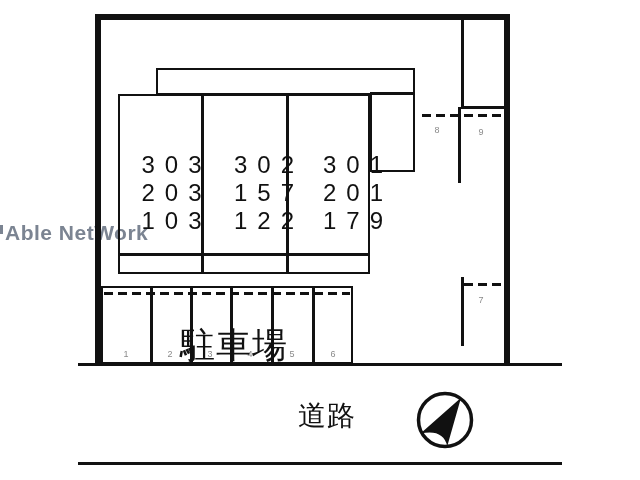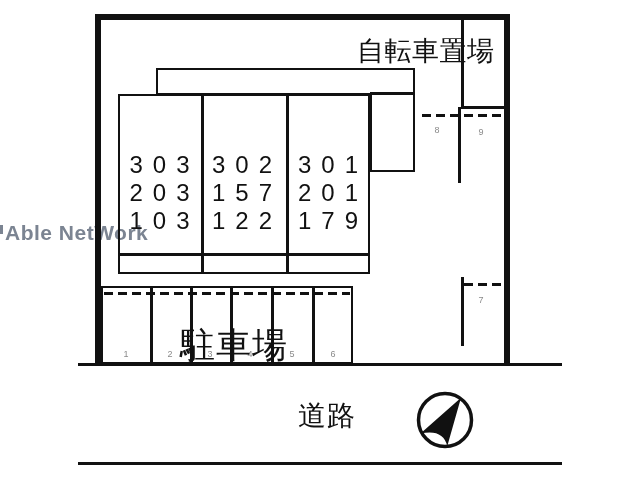--- a/index.html
+++ b/index.html
@@ -20,24 +20,24 @@
   .ground {left:78px;top:363px;width:484px;height:3px;}
   .road-b {left:78px;top:462px;width:484px;height:3px;}
   
   .back-rect{left:156px;top:68px;width:259px;height:27px;}
   .ext-rect {left:370px;top:92px;width:45px;height:80px;}
   .building {left:118px;top:94px;width:252px;height:180px;}
   .strip    {left:120px;top:253px;width:248px;height:2.5px;}
   .bdiv1{left:201px;top:94px;width:2.5px;height:180px;}
   .bdiv2{left:286px;top:94px;width:2.5px;height:180px;}
   .unit{position:absolute;z-index:3;font-size:24px;line-height:26px;letter-spacing:10px;
-        text-indent:10px;text-align:center;white-space:nowrap;}
+        text-indent:10px;text-align:center;white-space:nowrap;margin-left:12px;}
   .ucol0{left:118px;width:83px;}
-  .ucol1{left:202px;width:60px;}
-  .ucol2{left:287px;width:82px;}
+  .ucol1{left:212px;width:60px;}
+  .ucol2{left:300px;width:82px;}
   .urow0{top:152px;} .urow1{top:180px;text-align:center;} .urow2{top:208px;}
   
   .bike-left  {left:461px;top:17px;width:3px;height:92px;}
   .bike-bottom{left:461px;top:106px;width:46px;height:2.5px;}
   .bike-label{left:357px;top:33px;font-size:27px;letter-spacing:0.5px;z-index:3;white-space:nowrap;}
   
   .dash89{left:422px;top:114px;width:82px;}
   .v89   {left:458px;top:107px;width:2.5px;height:76px;}
   
   .v7    {left:461px;top:277px;width:2.5px;height:69px;}
@@ -86,21 +86,20 @@
   <div class="unit ucol0 urow2">103</div>
   <div class="unit ucol1 urow0">302</div>
   <div class="unit ucol1 urow1">157</div>
   <div class="unit ucol1 urow2">122</div>
   <div class="unit ucol2 urow0">301</div>
   <div class="unit ucol2 urow1">201</div>
   <div class="unit ucol2 urow2">179</div>
 
   <div class="ln bike-left"></div>
   <div class="ln bike-bottom"></div>
-  <div class="abs bike-label">自転車置場</div>
 
   <div class="dash dash89"></div>
   <div class="ln v89"></div>
   <div class="spot s8">8</div>
   <div class="spot s9">9</div>
 
   <div class="ln v7"></div>
   <div class="dash dash7"></div>
   <div class="spot s7">7</div>
 

